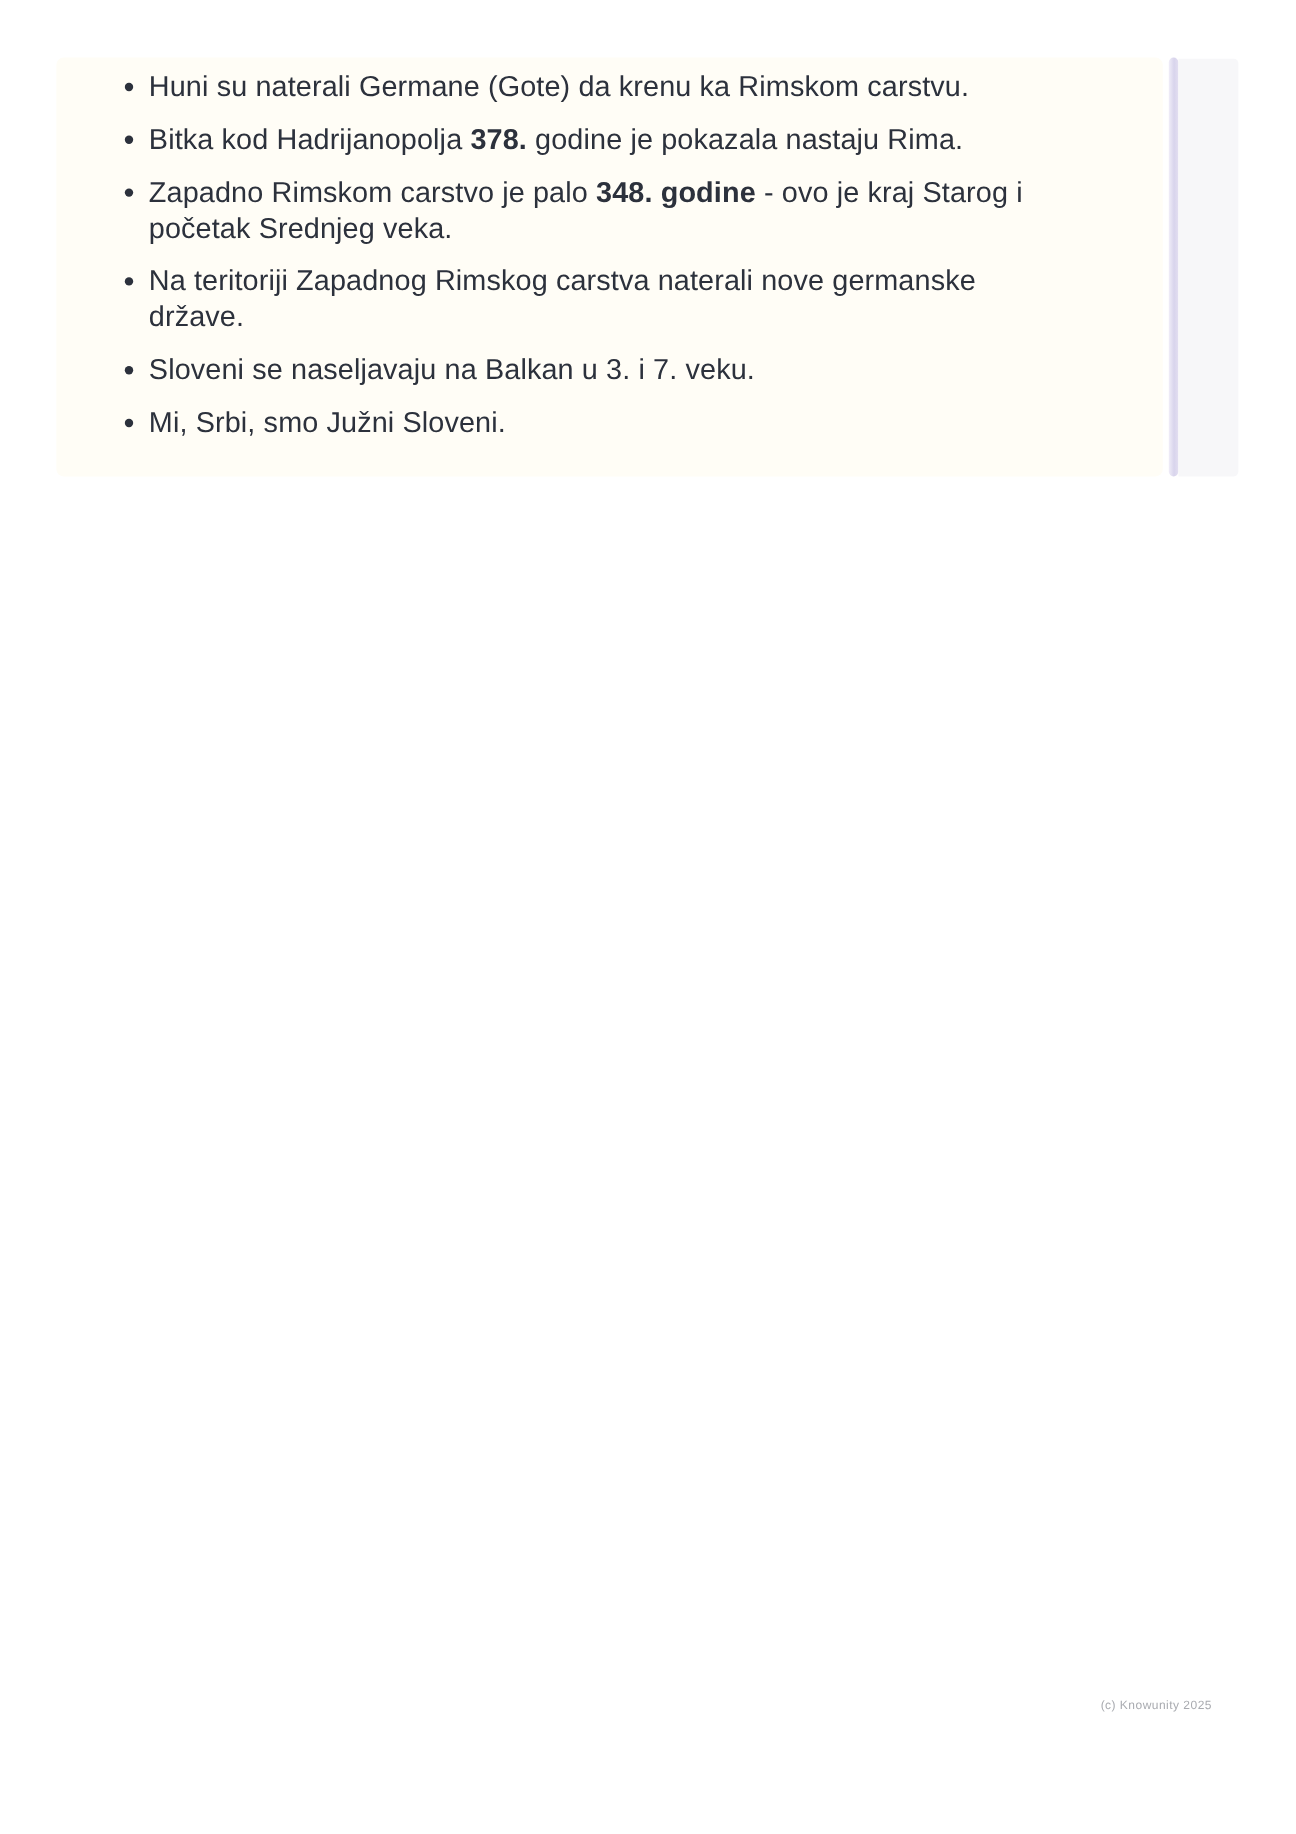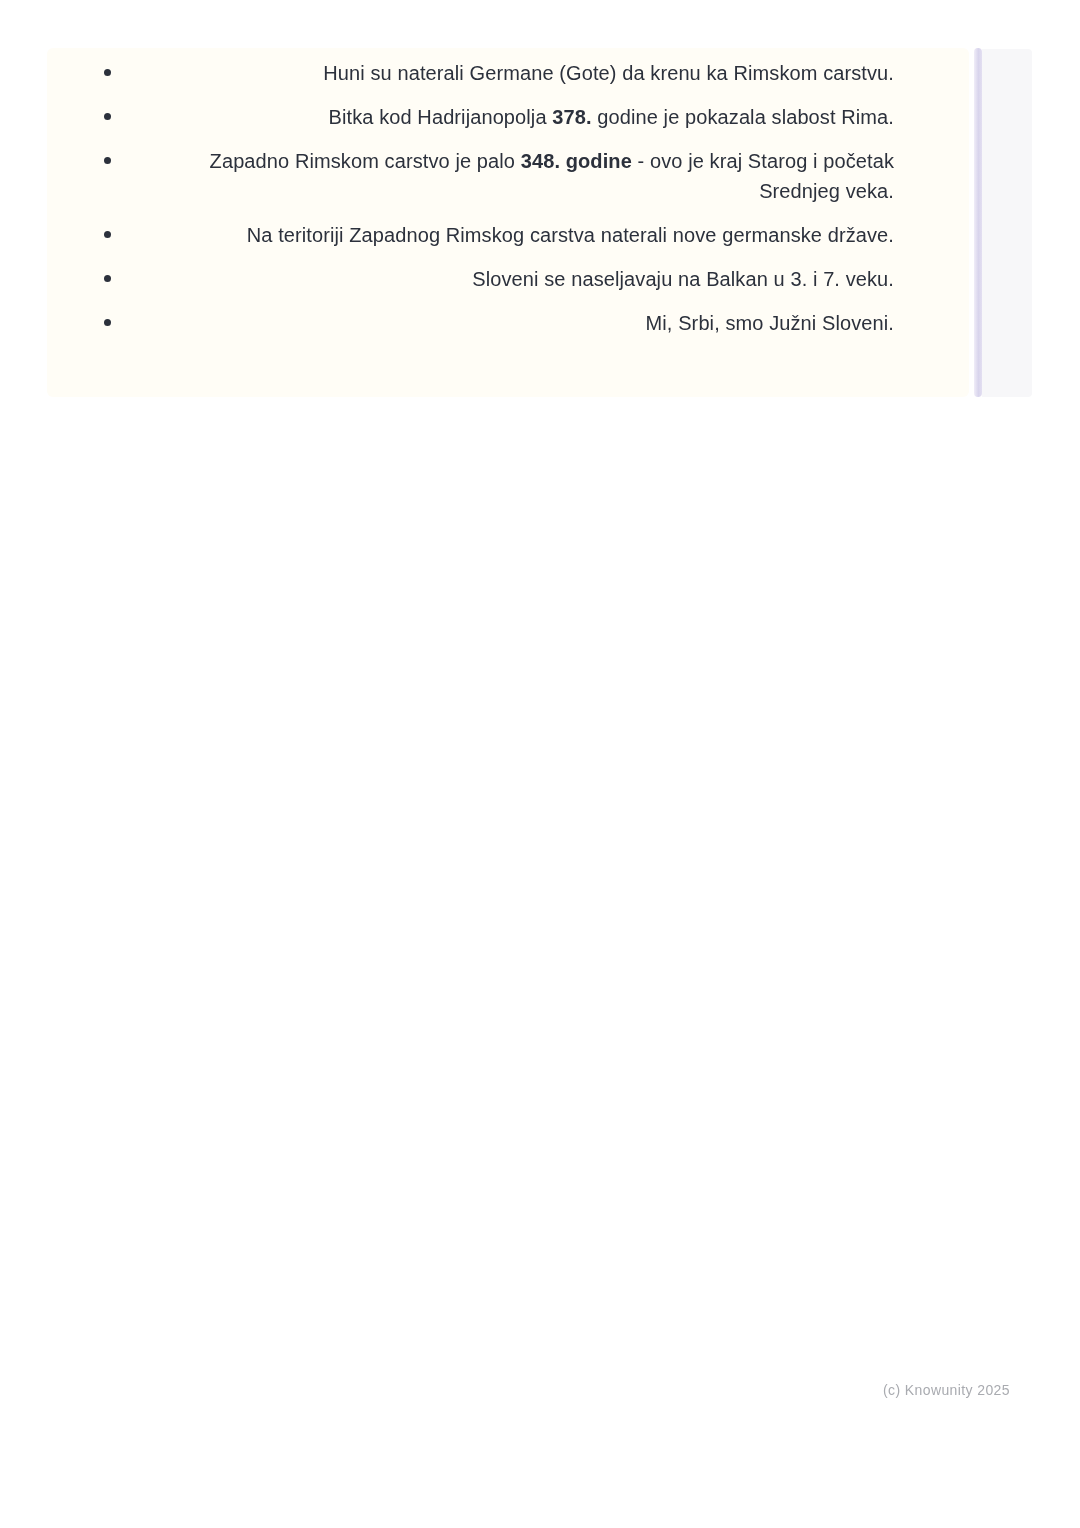--- a/index.html
+++ b/index.html
@@ -23,26 +23,25 @@
     background: var(--card-bg, #fffdf6);
     border-radius: 6px;
   }
   .bullets {
     list-style: none;
     margin: 0;
     padding: 10px 75px 0 77px;
   }
   .bullet-item {
     position: relative;
-    font-size: 20px;
+    font-size: 24px;
     line-height: 30px;
     letter-spacing: 0.1px;
     color: var(--text-color, #2c313c);
     margin-bottom: 14px;
-    text-align: right;
   }
   .bullet-item .dot {
     position: absolute;
     left: -20px;
     top: 11px;
     width: 7px;
     height: 7px;
     border-radius: 50%;
     background: var(--text-color, #2c313c);
   }
@@ -64,42 +63,42 @@
     position: absolute;
     left: 982px;
     top: 49px;
     width: 50px;
     height: 348px;
     background: var(--next-page-bg, #f7f7f9);
     border-radius: 0 4px 4px 0;
   }
   .footer-copyright {
     position: absolute;
-    top: 1381px;
+    top: 1413px;
     right: 70px;
-    font-size: 14px;
+    font-size: 10px;
     line-height: 18px;
     letter-spacing: 0.4px;
     color: var(--footer-color, #a9abb0);
   }
 </style>
 </head>
 <body style="--card-bg: #fffdf6; --text-color: #2c313c; --next-page-bg: #f7f7f9; --footer-color: #a9abb0;">
 
 <div class="doc-card">
   <ul class="bullets">
 
     <li class="bullet-item">
       <span class="dot"></span>
       <span>Huni su naterali Germane (Gote) da krenu ka Rimskom carstvu.</span>
     </li>
 
     <li class="bullet-item">
       <span class="dot"></span>
-      <span>Bitka kod Hadrijanopolja </span><strong>378.</strong><span> godine je pokazala slabost Rima.</span>
+      <span>Bitka kod Hadrijanopolja </span><strong>378.</strong><span> godine je pokazala nastaju Rima.</span>
     </li>
 
     <li class="bullet-item">
       <span class="dot"></span>
       <span>Zapadno Rimskom carstvo je palo </span><strong>348. godine</strong><span> - ovo je kraj Starog i početak Srednjeg veka.</span>
     </li>
 
     <li class="bullet-item">
       <span class="dot"></span>
       <span>Na teritoriji Zapadnog Rimskog carstva naterali nove germanske države.</span>

